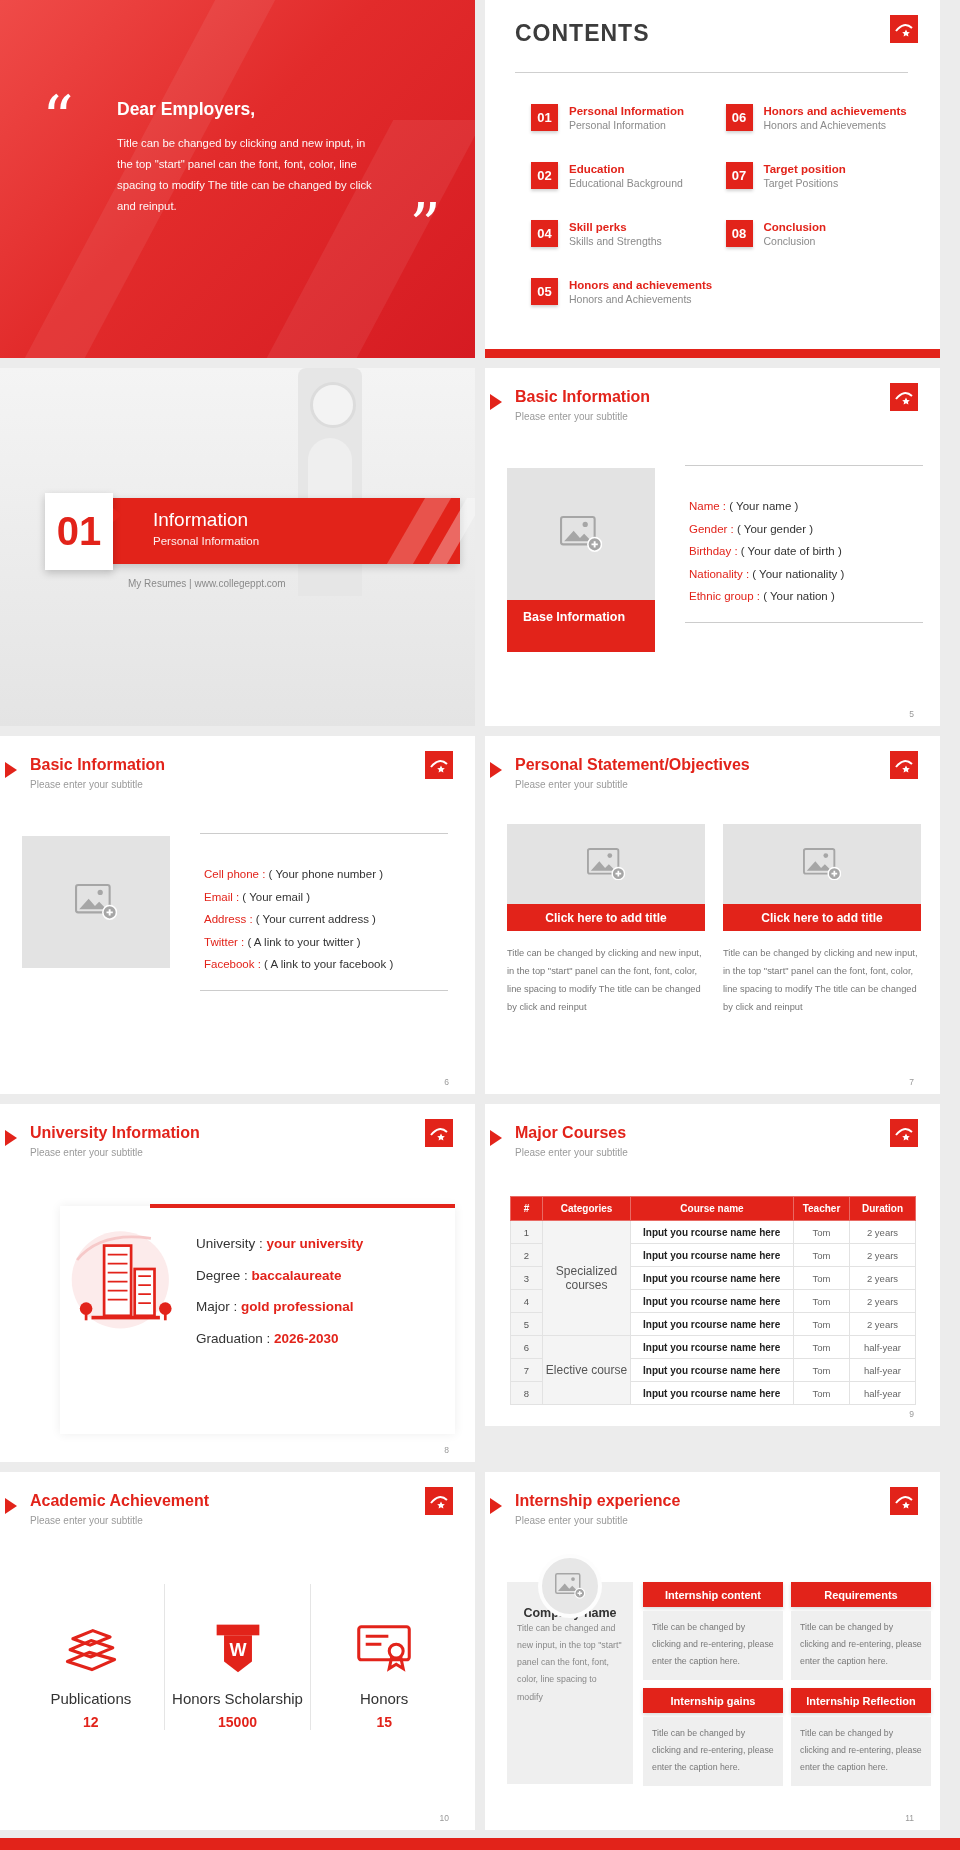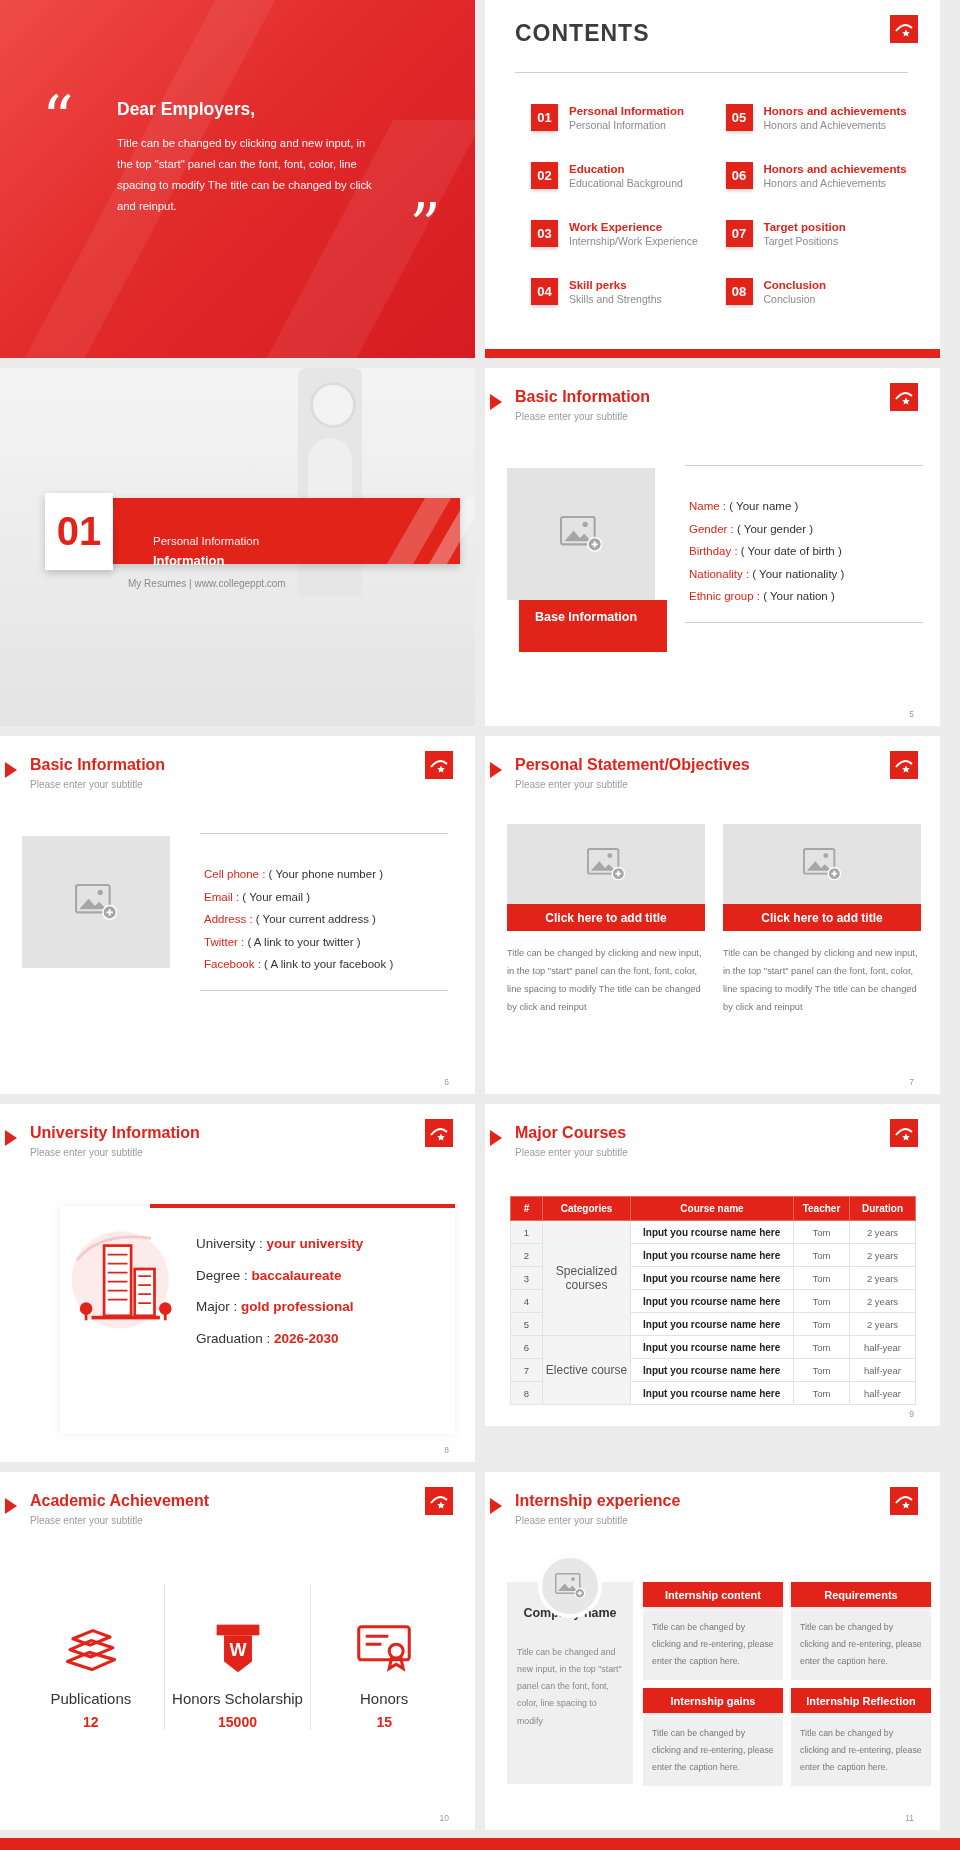--- a/index.html
+++ b/index.html
@@ -30,34 +30,34 @@
   .s-section{background:linear-gradient(#f4f4f4, #e9e9e9 70%, #e4e4e4);}
   .tower{position:absolute; left:298px; top:0; width:64px; height:228px; background:#e6e6e6; border-radius:8px 8px 0 0;}
   .tower:before{content:""; position:absolute; left:12px; top:14px; width:40px; height:40px; border-radius:50%; background:#f3f3f3; border:3px solid #dcdcdc;}
   .tower:after{content:""; position:absolute; left:10px; top:70px; width:44px; height:120px; background:#efefef; border-radius:22px 22px 0 0;}
   .sec-banner{position:absolute; left:106px; top:130px; width:354px; height:66px; background:var(--red); box-shadow:0 3px 8px rgba(0,0,0,.18);}
   .sec-banner .sw1{position:absolute; right:28px; top:0; width:26px; height:66px; background:rgba(255,255,255,.22); transform:skewX(-30deg);}
   .sec-banner .sw2{position:absolute; right:-6px; top:0; width:18px; height:66px; background:rgba(255,255,255,.32); transform:skewX(-30deg);}
   .sec-num-box{position:absolute; left:45px; top:125px; width:68px; height:77px; background:#fff; box-shadow:0 3px 8px rgba(0,0,0,.2); display:flex; align-items:center; justify-content:center;}
   .sec-num{color:var(--red); font-size:40px; font-weight:bold;}
   .sec-notch{position:absolute; left:113px; top:140px; width:0; height:0; border-top:7px solid transparent; border-bottom:7px solid transparent; border-left:9px solid var(--red);}
-  .sec-title{position:absolute; left:153px; top:141px; color:#fff; font-size:13px; font-weight:bold;margin-top:44px;}
+  .sec-title{position:absolute; left:153px; top:141px; color:#fff; font-size:19px; font-weight:normal;}
   .sec-sub{position:absolute; left:153px; top:167px; color:rgba(255,255,255,.92); font-size:11.5px;}
   .sec-footer{position:absolute; left:128px; top:210px; color:#8a8a8a; font-size:10px;}
 
   
   .hdr-arrow{position:absolute; left:5px; top:26px; width:0; height:0; border-top:8px solid transparent; border-bottom:8px solid transparent; border-left:12px solid var(--red);}
   .hdr-title{position:absolute; left:30px; top:20px; color:var(--red); font-size:16px; font-weight:bold;}
   .hdr-sub{position:absolute; left:30px; top:43px; color:#9a9a9a; font-size:10px;}
   .logo{position:absolute; top:15px; right:22px; width:28px; height:28px; background:var(--red); display:flex; align-items:center; justify-content:center;}
   .pnum{position:absolute; right:26px; bottom:7px; font-size:8.5px; color:#999;}
 
   
   .ph-box{position:absolute; background:#e3e3e3; display:flex; align-items:center; justify-content:center; cursor:pointer;}
-  .info-label-box{position:absolute; background:var(--red); color:#fff; font-weight:bold; font-size:12.5px; line-height:1.35; padding:9px 0 0 16px;margin-left:12px;}
+  .info-label-box{position:absolute; background:var(--red); color:#fff; font-weight:bold; font-size:12.5px; line-height:1.35; padding:9px 0 0 16px;}
   .fields{position:absolute;}
   .frow{font-size:11.5px; height:22.5px; white-space:nowrap;}
   .flabel{color:var(--red);}
   .fvalue{color:#333;}
   .thinline{position:absolute; height:1px; background:#ccc;}
 
   
   .st-card{position:absolute; width:198px;}
   .st-ph{height:80px; background:#e3e3e3; display:flex; align-items:center; justify-content:center; cursor:pointer;}
   .st-btn{height:27px; background:var(--red); color:#fff; font-size:12px; font-weight:bold; display:flex; align-items:center; justify-content:center; cursor:pointer;}
@@ -86,21 +86,21 @@
   .stat{flex:1; text-align:center; padding-top:6px;}
   .stat + .stat{border-left:1px solid #e5e5e5;}
   .stat-icon{height:84px; display:flex; align-items:flex-end; justify-content:center;}
   .stat-label{margin-top:16px; font-size:15px; color:#333;}
   .stat-value{margin-top:7px; font-size:14px; font-weight:bold; color:var(--red);}
 
   
   .co-card{position:absolute; left:22px; top:110px; width:126px; height:202px; background:#efefef;}
   .co-circle{position:absolute; left:50%; transform:translateX(-50%); top:-28px; width:64px; height:64px; border-radius:50%; background:#e7e7e7; border:4px solid #fdfdfd; display:flex; align-items:center; justify-content:center; cursor:pointer;}
   .co-name{margin-top:24px; text-align:center; font-size:12.5px; font-weight:bold; color:#333;}
-  .co-body{margin-top:24px; padding:0 10px; font-size:8.8px; color:#888; line-height:1.95;}
+  .co-body{margin-top:0; padding:0 10px; font-size:8.8px; color:#888; line-height:1.95;}
   .in-block{position:absolute; width:140px;}
   .in-head{height:25px; background:var(--red); color:#fff; font-size:11px; font-weight:bold; display:flex; align-items:center; justify-content:center; box-shadow:0 2px 4px rgba(0,0,0,.15);}
   .in-body{margin-top:4px; background:#efefef; padding:8px 9px; font-size:8.8px; color:#777; line-height:1.95; height:69px;}
 
   .bottom-bar{position:absolute; left:0; top:1838px; width:960px; height:12px; background:var(--red);}
 </style>
 </head>
 <body>
 
 <div class="canvas">
@@ -129,27 +129,20 @@
         <div class="toc-text">
             <div class="toc-title">Personal Information</div>
             <div class="toc-sub">Personal Information</div>
           </div>
       </div>
       <div class="toc-item">
         <div class="toc-num">02</div>
         <div class="toc-text">
             <div class="toc-title">Education</div>
             <div class="toc-sub">Educational Background</div>
-          </div>
-      </div>
-      <div class="toc-item">
-        <div class="toc-num">03</div>
-        <div class="toc-text">
-            <div class="toc-title">Work Experience</div>
-            <div class="toc-sub">Internship/Work Experience</div>
           </div>
       </div>
       <div class="toc-item">
         <div class="toc-num">04</div>
         <div class="toc-text">
             <div class="toc-title">Skill perks</div>
             <div class="toc-sub">Skills and Strengths</div>
           </div>
       </div>
       <div class="toc-item">

